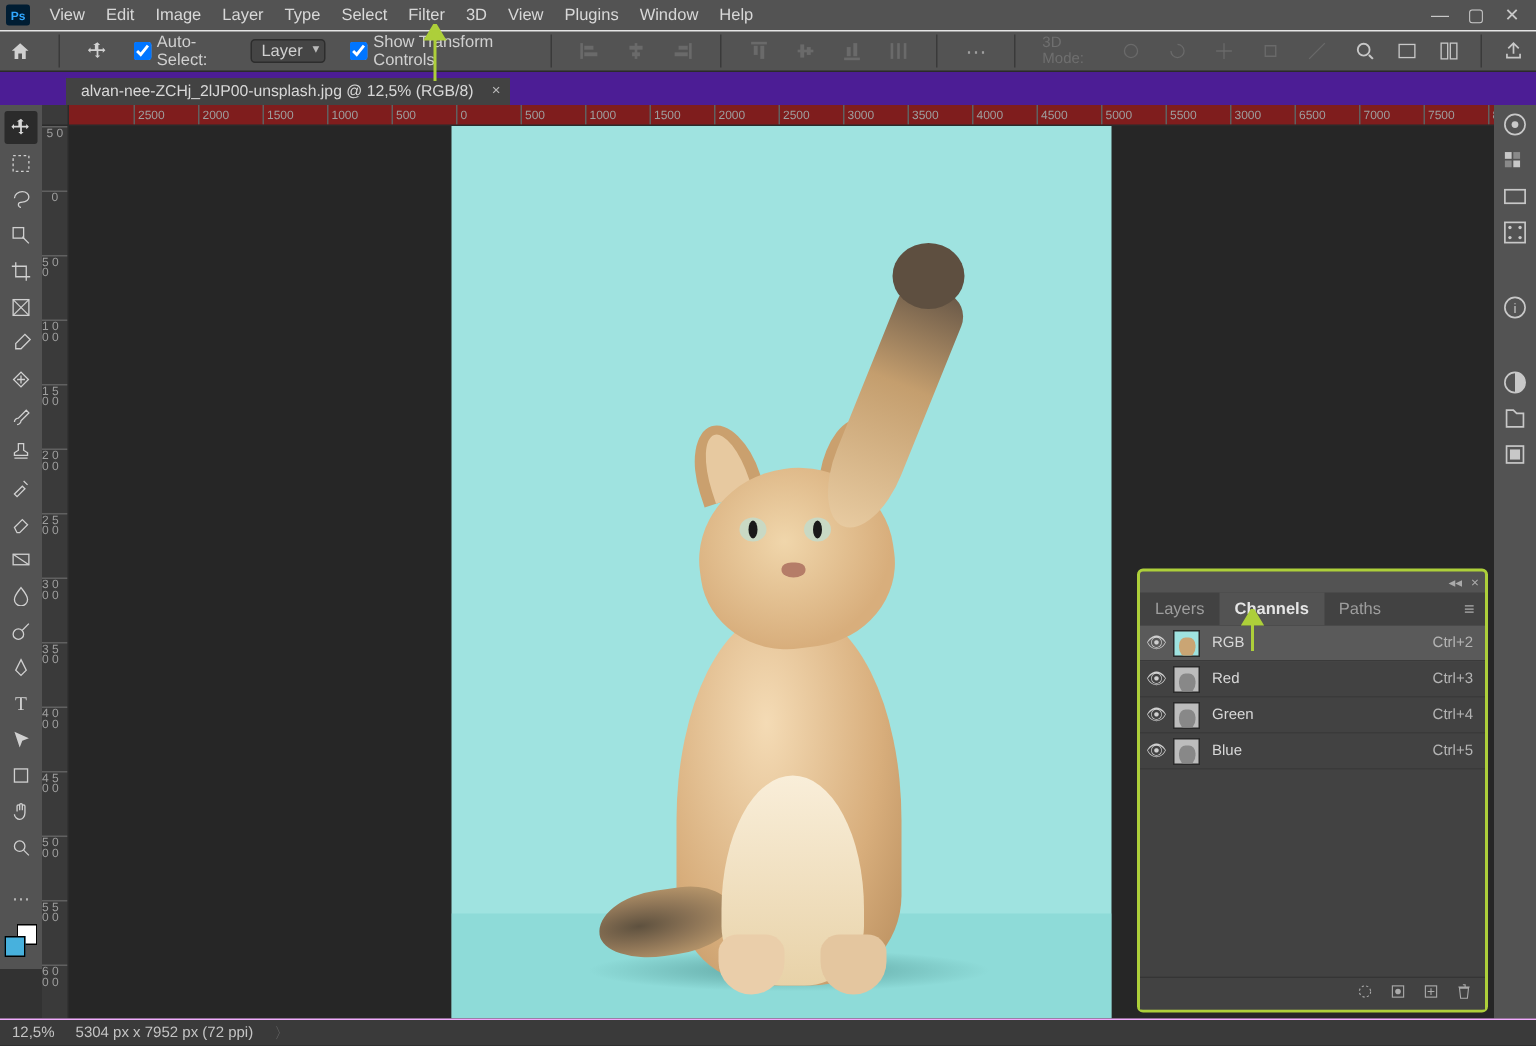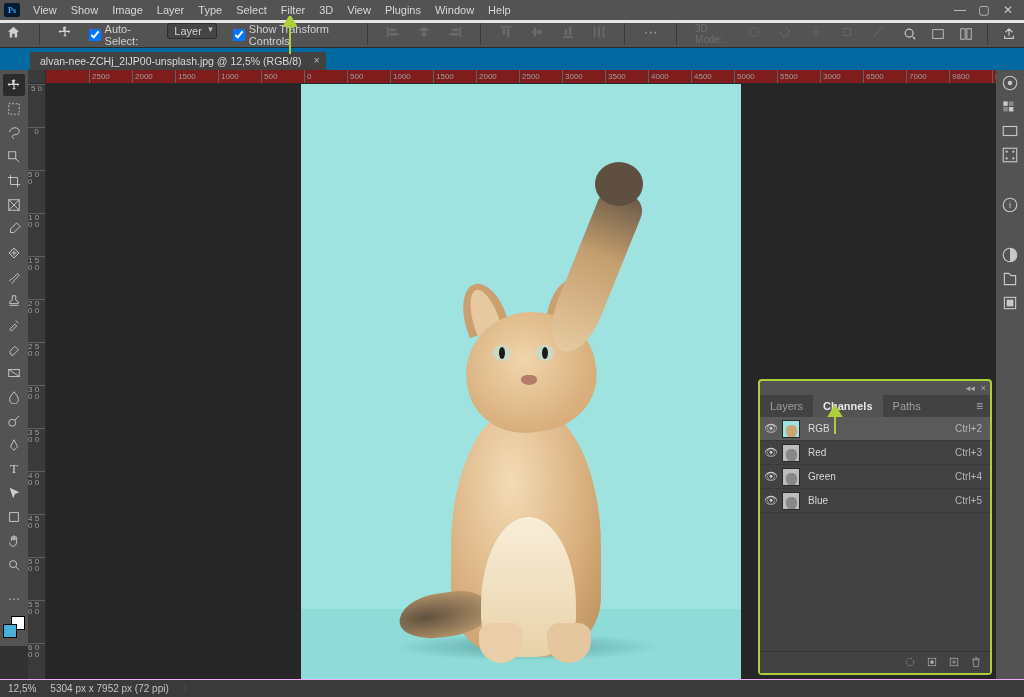--- a/index.html
+++ b/index.html
@@ -20,56 +20,55 @@
     padding: 0 4px;
   }
   .ps-logo {
     width: 16px; height: 14px;
     background: #001d33;
     color:#31a8ff;
     font-size:8px; font-weight:bold;
     display:flex;align-items:center;justify-content:center;
     border-radius:2px;
     margin-right:6px;
-    font-family:Liberation Serif, serif;
   }
   .menubar .menu-item { padding: 0 7px; cursor: default; color:#d8d8d8; font-size:11px;}
   .menubar-spacer { flex: 1; }
   .win-btn { width:24px; text-align:center; font-size:12px; color:#c8c8c8;}
   
   .optionsbar {
     height: 28px;
     background: #535353;
-    border-top:3px solid #e5e5e5;
+    border-top:1px solid #e5e5e5;
     border-bottom:1px solid #2b2b2b;
     display: flex;
-    align-items: flex-start;
+    align-items: center;
     padding: 0 6px;
     gap: 16px;
     color:#d0d0d0;
   }
   .home-icon, .opt-icon { width:18px;height:18px;display:flex;align-items:center;justify-content:center;}
   .divider { width:1px;height:22px;background:#3a3a3a; margin:0 2px;}
   .checkbox { display:flex;align-items:center;gap:4px; font-size:11px;}
   .checkbox input{width:12px;height:12px;}
   .select-box {
     background:#454545;border:1px solid #2d2d2d;border-radius:3px;
     padding:1px 14px 1px 6px;font-size:11px;position:relative;
   }
   .select-box:after{content:"▾";position:absolute;right:3px;top:0;font-size:9px;color:#bbb;}
   .opt-icon svg{width:14px;height:14px;fill:#bfbfbf;}
   .opt-disabled svg{fill:#6a6a6a;}
   .opt-icon.txt{font-size:14px;color:#9e9e9e;}
   .optionsbar-right{margin-left:auto;display:flex;gap:10px;align-items:center;}
   
   .doctabs {
     height: 22px;
-    background: #0369a1;
+    background: #4c1d95;
     display:flex; align-items:flex-end;
-    padding-left:30px;
+    padding-left:44px;
   }
   .doctab{
     background:#424242;
     padding:3px 24px 3px 10px;
     font-size:10.5px;
     color:#d8d8d8;
     border-radius:0;
     position:relative;
   }
   .doctab .close{position:absolute;right:6px;top:3px;font-size:10px;color:#bbb;}
@@ -223,21 +222,21 @@
     font-size:10px;color:#c4c4c4;padding:0 8px;gap:14px;
   }
   .statusbar .sep{color:#666;}
 </style>
 </head>
 <body>
 
 <div class="menubar">
   <div class="ps-logo">Ps</div>
   <div class="menu-item">View</div>
-  <div class="menu-item">Show</div>
+  <div class="menu-item">Edit</div>
   <div class="menu-item">Image</div>
   <div class="menu-item">Layer</div>
   <div class="menu-item">Type</div>
   <div class="menu-item">Select</div>
   <div class="menu-item">Filter</div>
   <div class="menu-item">3D</div>
   <div class="menu-item">View</div>
   <div class="menu-item">Plugins</div>
   <div class="menu-item">Window</div>
   <div class="menu-item">Help</div>
@@ -522,21 +521,21 @@
         <span>2500</span>
         <span>3000</span>
         <span>3500</span>
         <span>4000</span>
         <span>4500</span>
         <span>5000</span>
         <span>5500</span>
         <span>3000</span>
         <span>6500</span>
         <span>7000</span>
-        <span>9800</span>
+        <span>7500</span>
         <span>8000</span>
       </div>
     <div class="ruler-v" id="rulerV">
         <span>5
 0</span>
         <span>0</span>
         <span>5
 0
 0</span>
         <span>1

